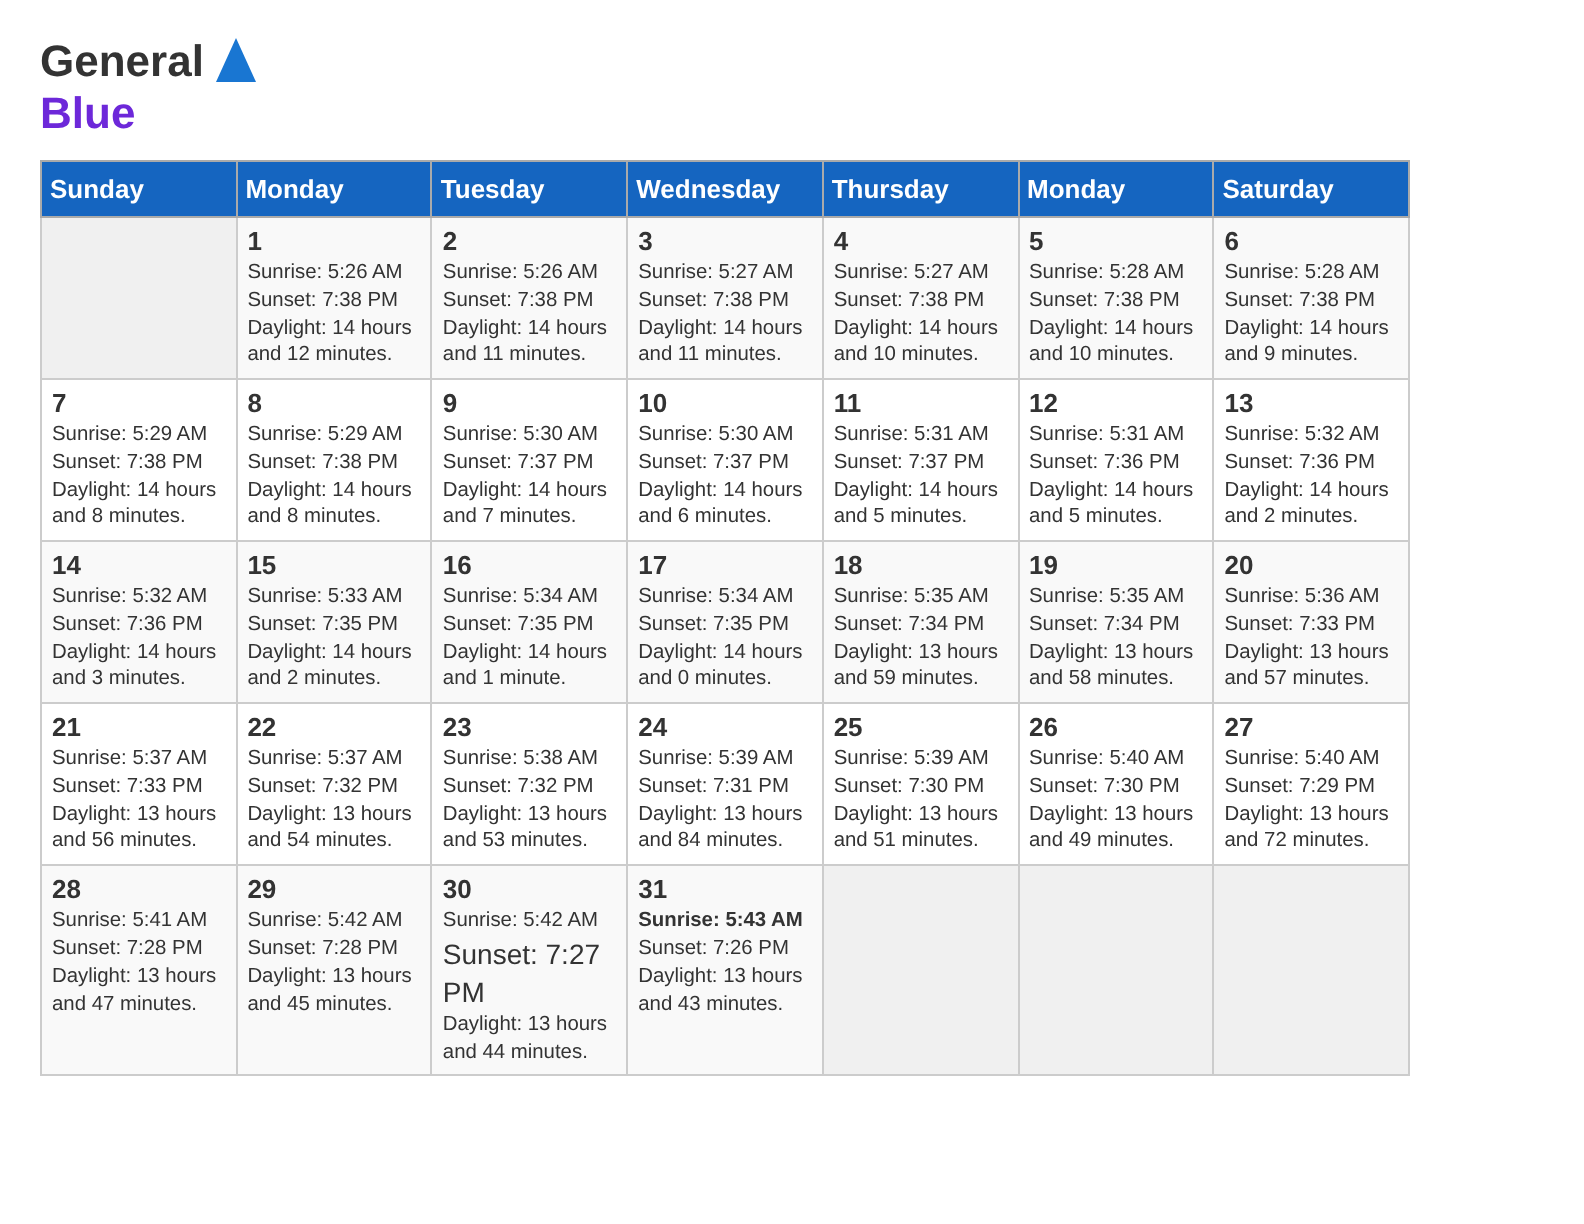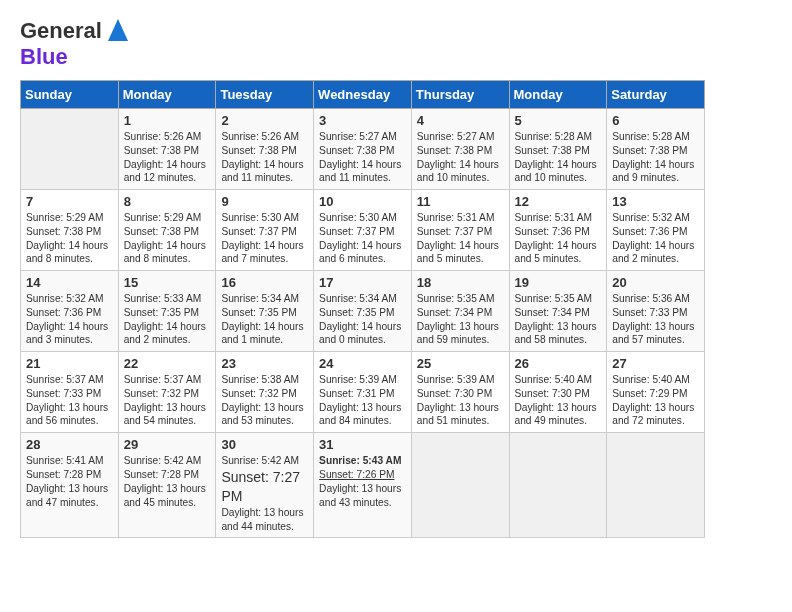--- a/index.html
+++ b/index.html
@@ -332,21 +332,21 @@
           <td>
             <span class="day-num">30</span>
             <div style="font-size: 10.2px; line-height: 1.35;">Sunrise: 5:42 AM</div>
             <div style="font-size: 14px; line-height: 1.35;">Sunset: 7:27 PM</div>
             <div style="font-size: 10.2px; line-height: 1.35;">Daylight: 13 hours</div>
             <div style="font-size: 10.2px; line-height: 1.35;">and 44 minutes.</div>
           </td>
           <td>
             <span class="day-num">31</span>
             <div style="font-size: 10.2px; line-height: 1.35; font-weight: bold;">Sunrise: 5:43 AM</div>
-            <div style="font-size: 10.2px; line-height: 1.35; text-decoration: underline;">Sunset: 7:26 PM</div>
+            <div style="font-size: 10.2px; line-height: 1.35;">Sunset: 7:26 PM</div>
             <div style="font-size: 10.2px; line-height: 1.35;">Daylight: 13 hours</div>
             <div style="font-size: 10.2px; line-height: 1.35;">and 43 minutes.</div>
           </td>
           <td class="empty-cell"></td>
           <td class="empty-cell"></td>
           <td class="empty-cell"></td>
         </tr>
       </tbody>
   </table>
 </div>

